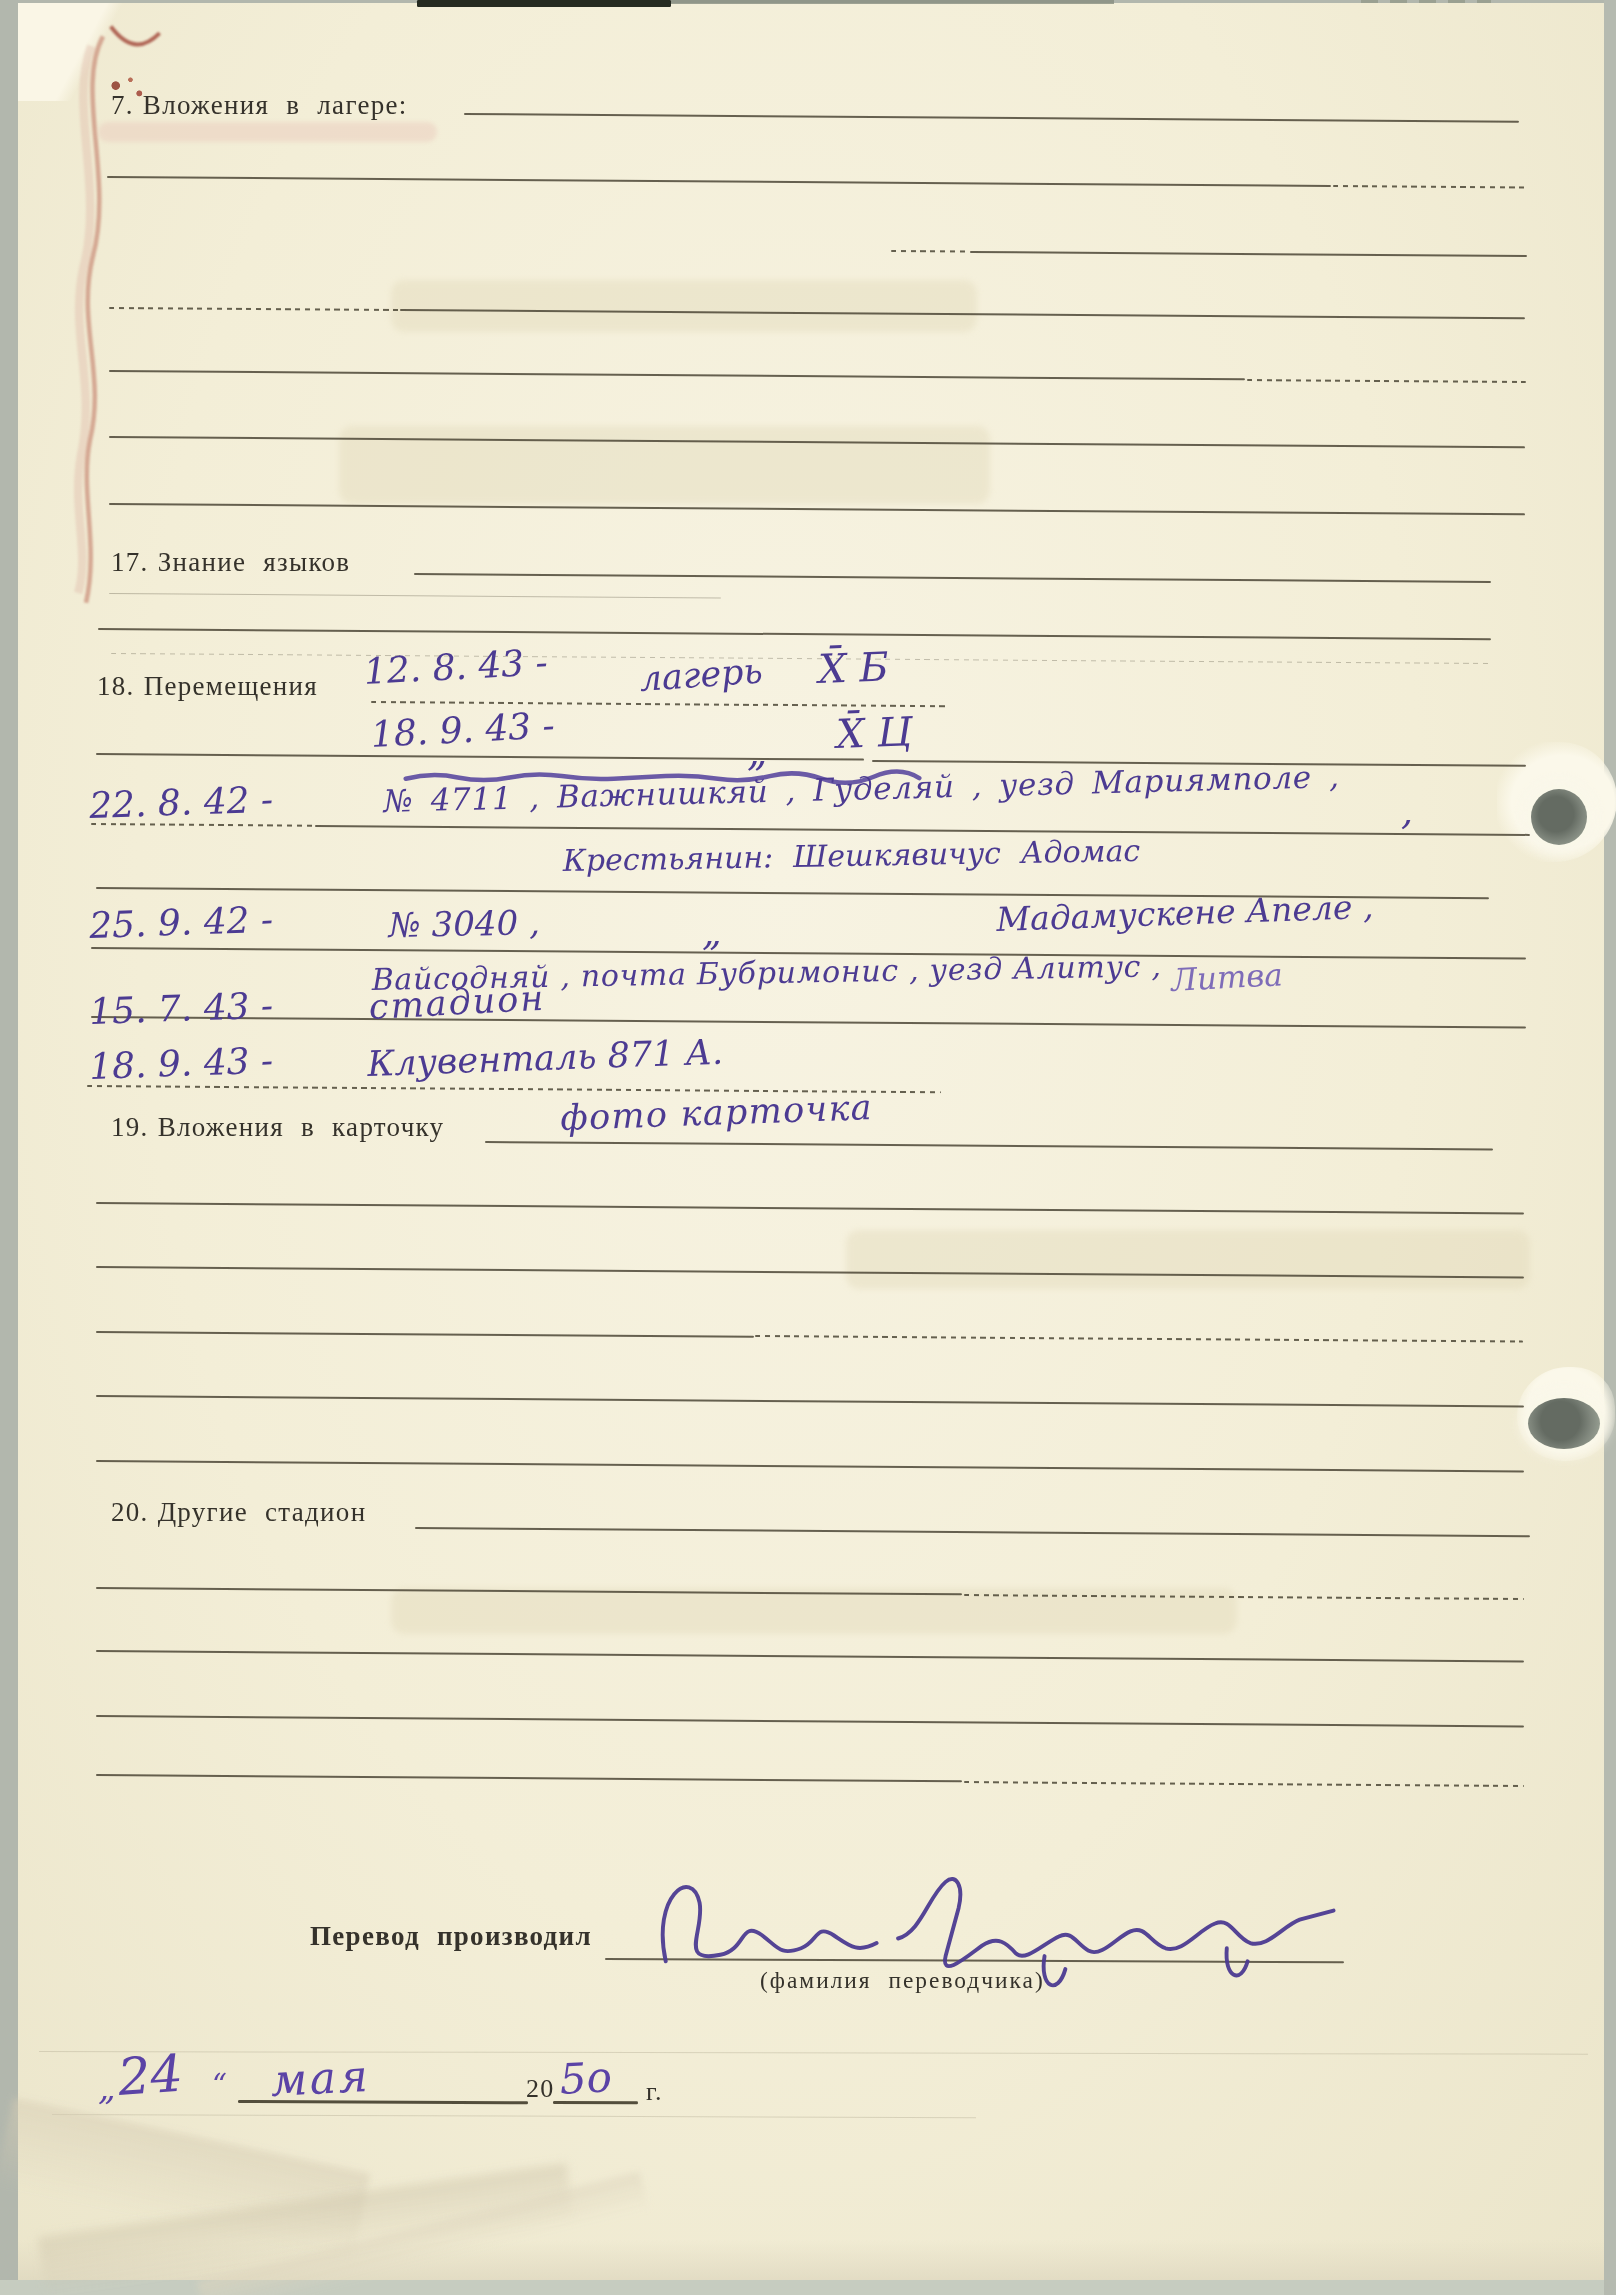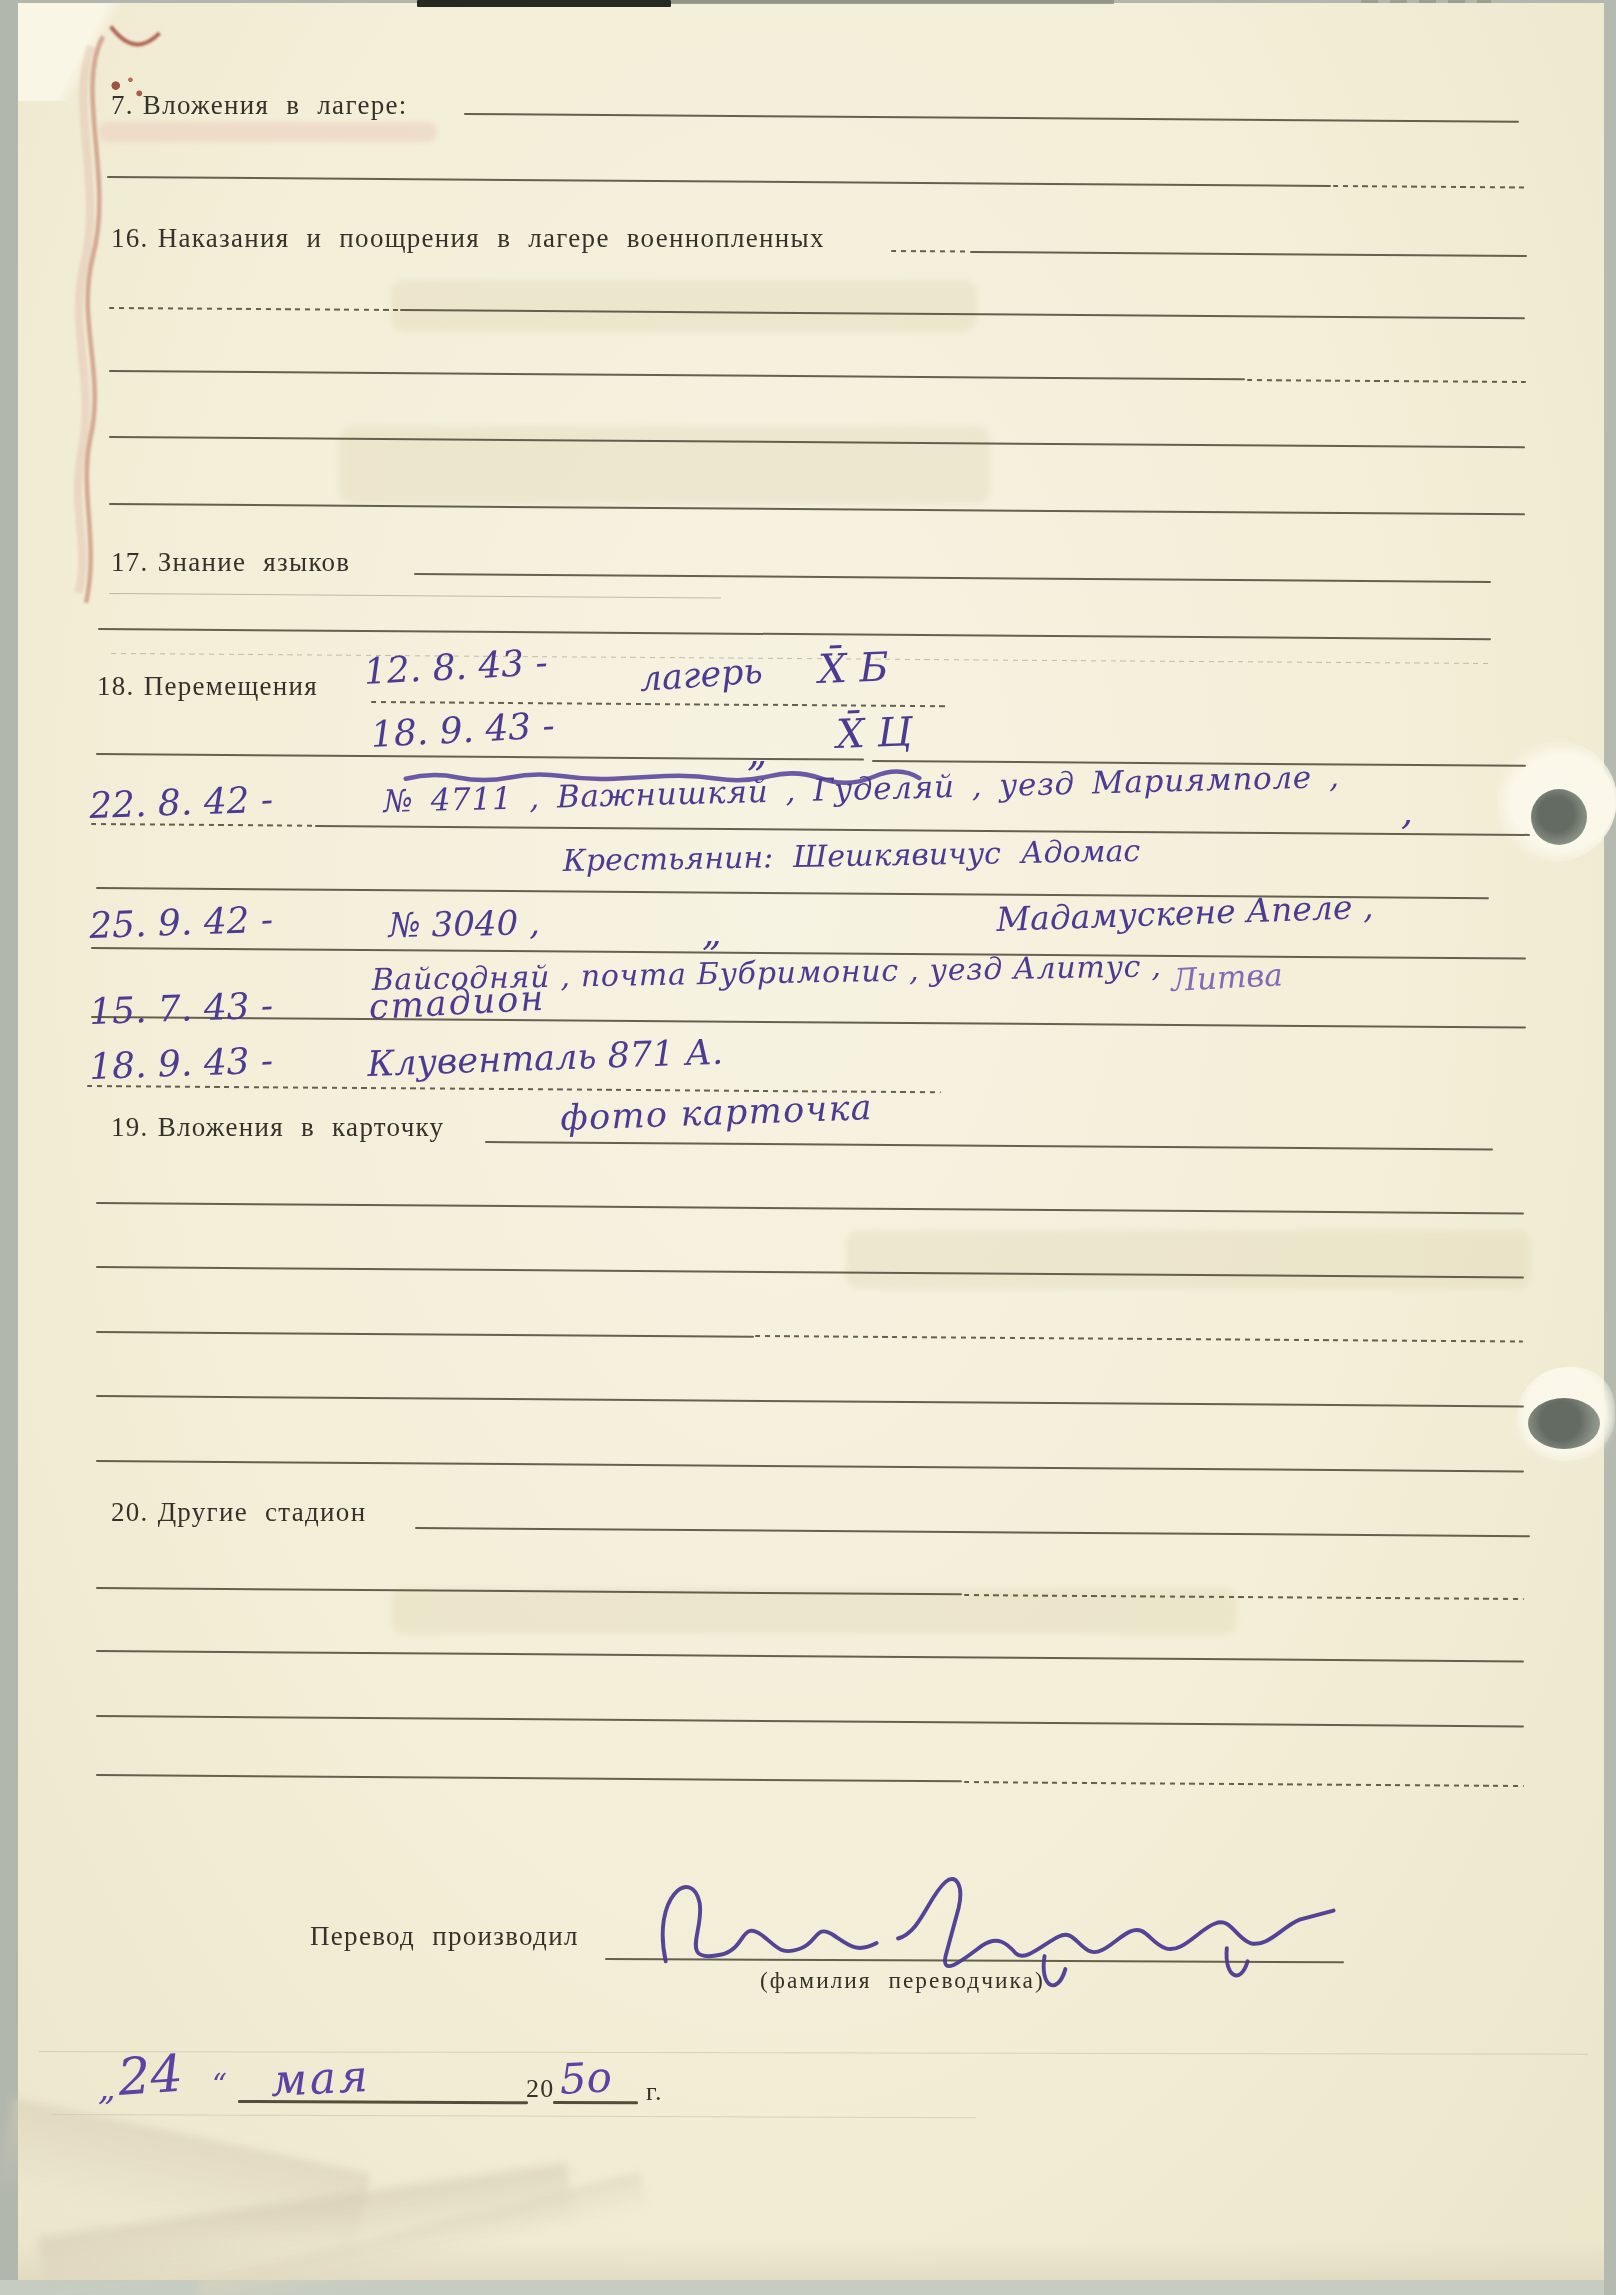--- a/index.html
+++ b/index.html
@@ -5,21 +5,21 @@
   html,body{margin:0;padding:0;}
   body{background:#9ea399;font-family:"Liberation Serif",serif;}
   .stage{position:relative;width:1616px;height:2295px;background:#b2b7ad;overflow:hidden;}
   .paper{position:absolute;left:18px;top:2.6px;width:1586px;height:2277px;
          background:radial-gradient(ellipse at 48% 38%, #f7f3e2 0%, #f3eed7 55%, #ebe5ca 100%);}
   .edge{position:absolute;}
   
   .plabel{position:absolute;font-family:"Liberation Serif",serif;font-size:27px;color:#35322b;
           letter-spacing:1.3px;word-spacing:9px;white-space:nowrap;}
   .plabel .num{margin-right:9px;}
-  .bold{font-weight:normal;}
+  .bold{font-weight:bold;}
   .small{font-size:23.4px;letter-spacing:2px;}
   
   .rule{position:absolute;height:2px;background:#45402f;opacity:.82;border-radius:1.3px;
         transform:rotate(0.42deg);transform-origin:left center;}
   .rule.dotted{background:repeating-linear-gradient(90deg,#45402f 0 5.2px,transparent 5.2px 9.8px);}
   .rule.faint{opacity:.30;height:1.3px;}
   .rule.dark{height:2.6px;opacity:.92;transform:rotate(0.25deg);}
   
   .hw{position:absolute;font-family:"DejaVu Serif",serif;font-style:italic;color:#4c3b92;
       white-space:nowrap;transform-origin:left bottom;}
@@ -65,23 +65,20 @@
   <div class="blob" style="left:98px;top:122px;width:339px;height:19.5px;background:#ebcfc0;opacity:.55;filter:blur(2px);border-radius:9.8px;"></div>
 
   <div class="blob" style="left:1497px;top:742px;width:120px;height:120px;background:radial-gradient(ellipse at 55% 50%, #fbf8ea 0 55%, rgba(251,248,234,0) 75%);border-radius:45% 55% 60% 40%;"></div>
   <div class="hole" style="left:1531px;top:789px;width:56px;height:56px;"></div>
 
   <div class="blob" style="left:1517px;top:1367px;width:98px;height:94px;background:radial-gradient(ellipse at 50% 45%, #fbf8ea 0 55%, rgba(251,248,234,0) 78%);border-radius:55% 45% 50% 50%;"></div>
   <div class="hole" style="left:1528px;top:1398px;width:72px;height:51px;border-radius:50%;"></div>
 
   <div class="plabel" style="left:111px;top:90px;">
     <span class="num">7.</span><span>Вложения в лагере:</span>
-  </div>
-  <div class="plabel" style="left:111px;top:223px;">
-    <span class="num">16.</span><span>Наказания и поощрения в лагере военнопленных</span>
   </div>
   <div class="plabel" style="left:111px;top:547px;">
     <span class="num">17.</span><span>Знание языков</span>
   </div>
   <div class="plabel" style="left:97px;top:671px;">
     <span class="num">18.</span><span>Перемещения</span>
   </div>
   <div class="plabel" style="left:111px;top:1112px;">
     <span class="num">19.</span><span>Вложения в карточку</span>
   </div>

